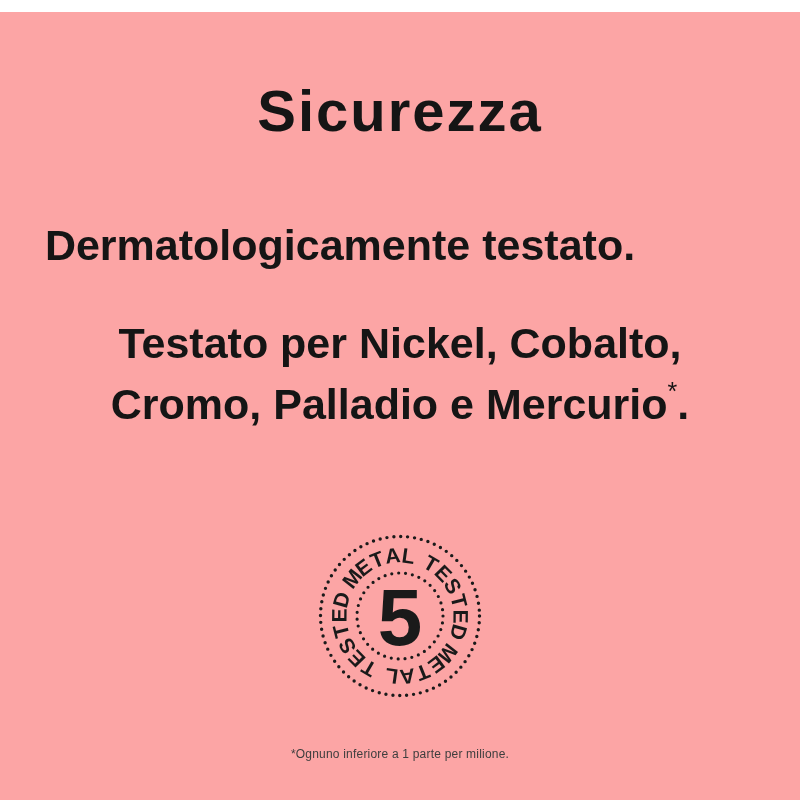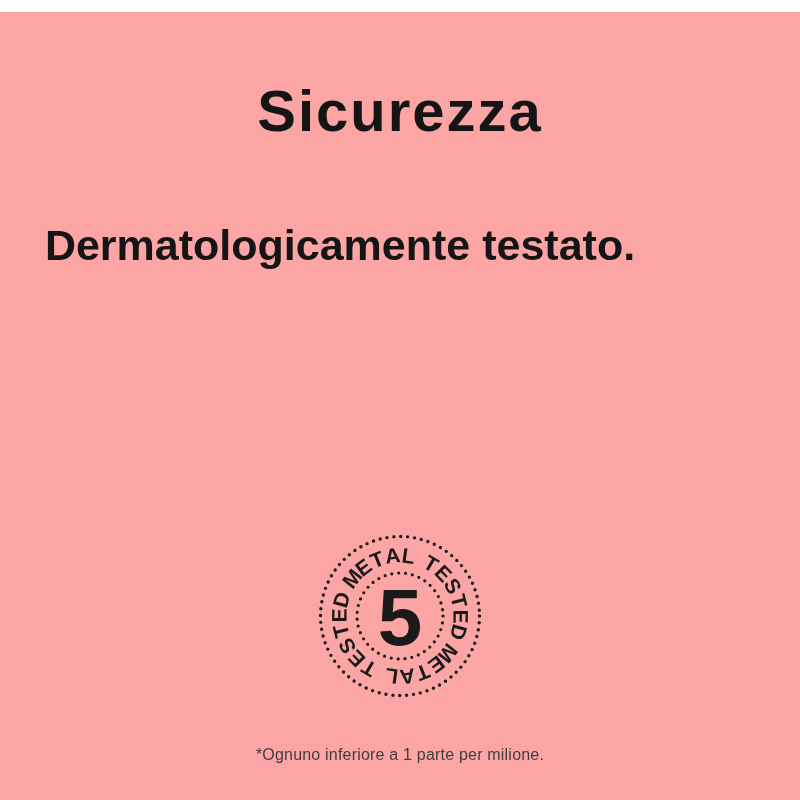--- a/index.html
+++ b/index.html
@@ -94,36 +94,40 @@
     font-weight: 600;
     color: #1a1a1a;
     line-height: 21px;
   }
   .footnotes {
     position: absolute;
     top: 731px;
     left: 0;
     width: 800px;
     text-align: center;
-    font-size: 16px;
+    font-size: 12px;
     line-height: 23px;
     font-weight: 400;
     letter-spacing: 0.2px;
     color: #3e3e3e;
   }
 </style>
 </head>
 <body>
 
 <div class="canvas">
 
   <h1 class="page-title">Sicurezza</h1>
 
   <div class="subtitle">Dermatologicamente testato.</div>
 
+  <div class="claim">
+    <div class="claim-line">Testato per Nickel, Cobalto,</div>
+    <div class="claim-line"><span>Cromo, Palladio e Mercurio</span><span class="asterisk">*</span><span>.</span></div>
+  </div>
 
   <div class="badge">
     <svg viewBox="0 0 200 200">
       <circle cx="100" cy="100" r="79.5" fill="none" stroke="#1a1a1a" stroke-width="3.4" stroke-linecap="round" stroke-dasharray="0 6.94"></circle>
       <circle cx="100" cy="100" r="43" fill="none" stroke="#1a1a1a" stroke-width="3.2" stroke-linecap="round" stroke-dasharray="0 6.93"></circle>
       <text x="100" y="128.5" text-anchor="middle" class="badge-number">5</text>
     </svg>
     <div class="ring-text">
         <span class="ring-char" style="transform: translate(-50%, -50%) rotate(-52deg) translateY(-61px);">M</span>
         <span class="ring-char" style="transform: translate(-50%, -50%) rotate(-37deg) translateY(-61px);">E</span>

